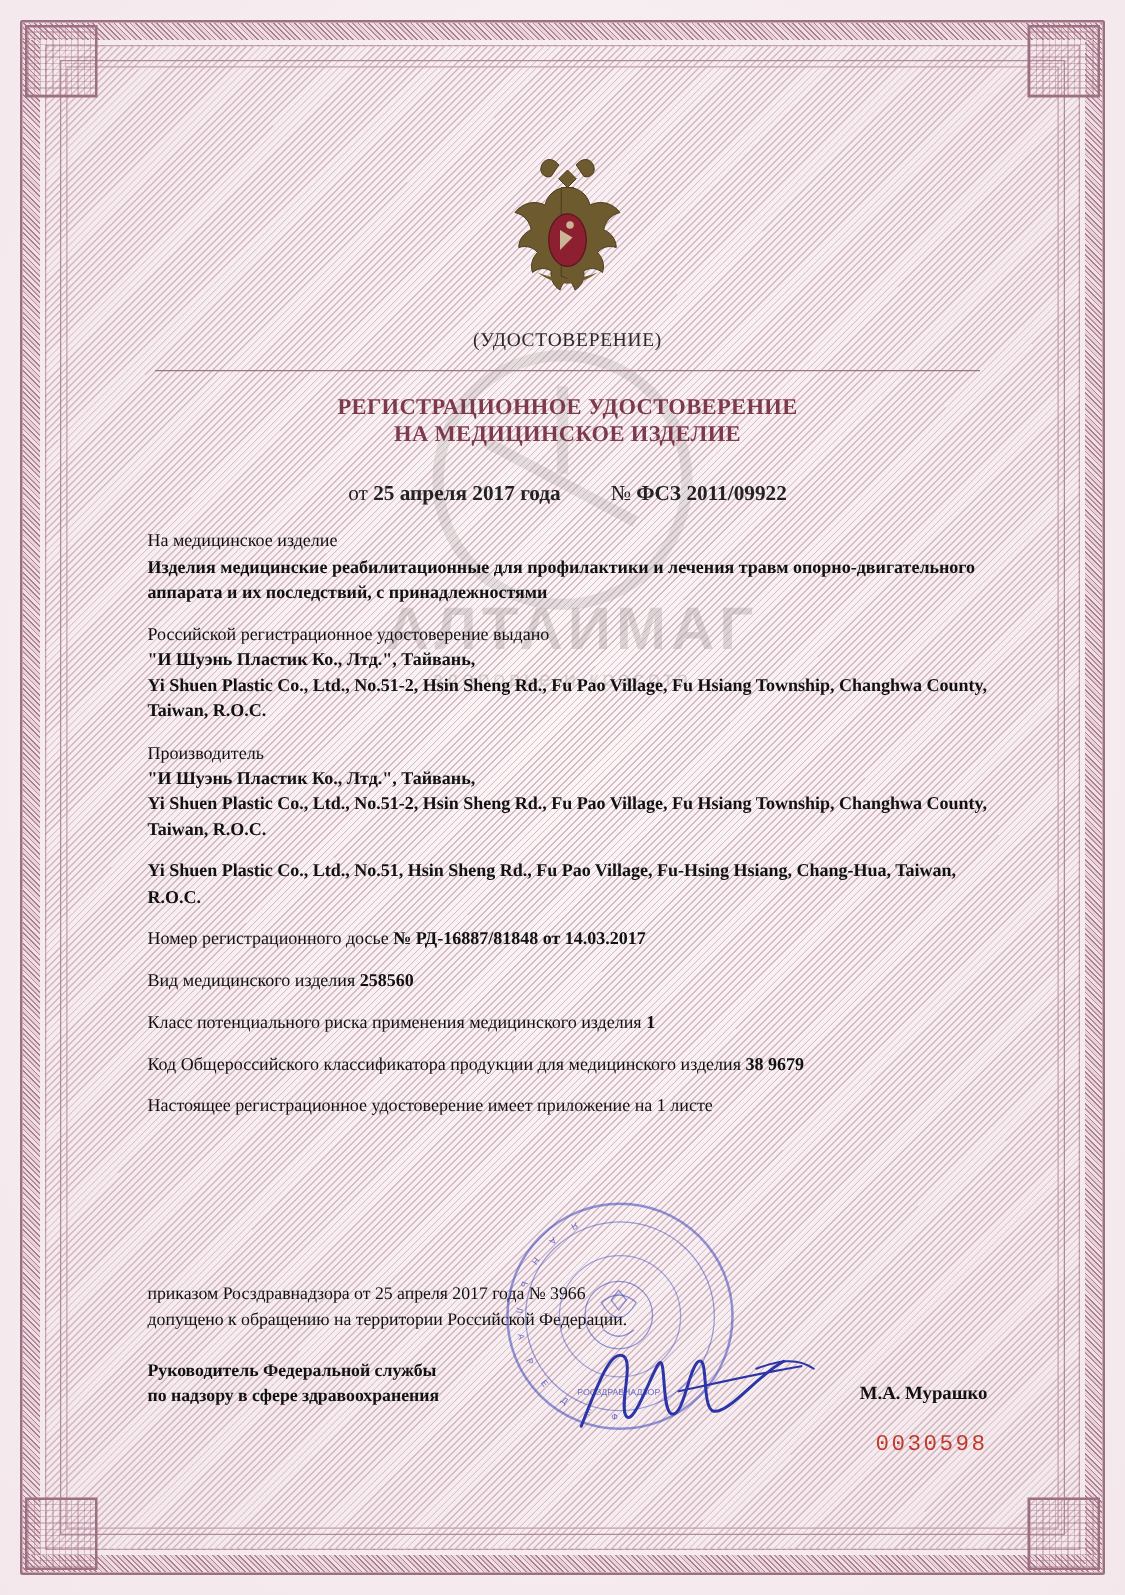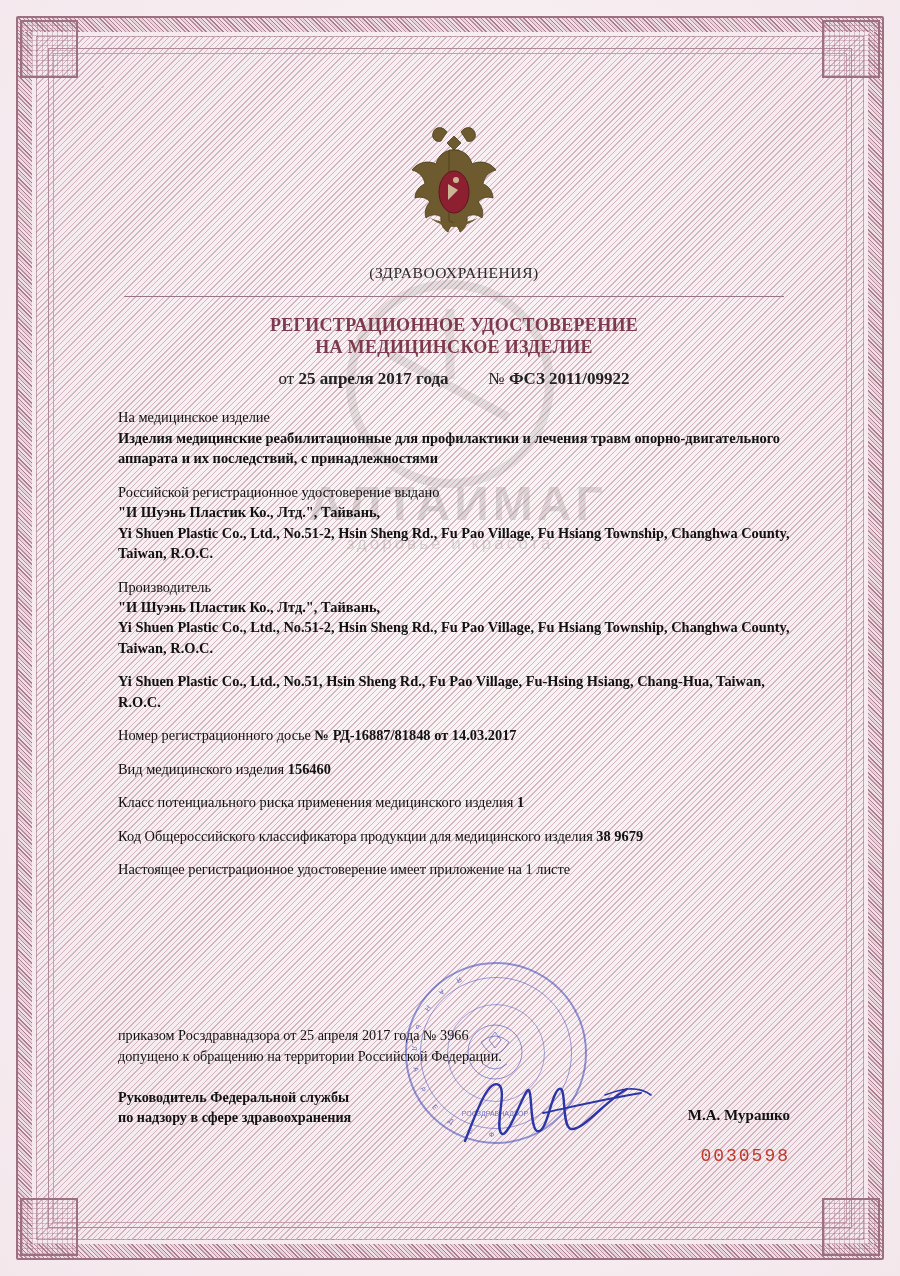--- a/index.html
+++ b/index.html
@@ -161,21 +161,21 @@
     font-size: 18px;
     color: #7e3a4d;
     line-height: 1.22;
     letter-spacing: 0.3px;
   }
 
   .doc-meta {
     display: flex;
     justify-content: center;
     gap: 40px;
-    margin-top: 10px;
+    margin-top: 26px;
     font-size: 17px;
     color: #222;
   }
   .doc-meta .num {
     font-weight: bold;
   }
   .doc-meta .date-val { font-weight: bold; }
 
   .body {
     margin-top: 18px;
@@ -303,21 +303,21 @@
         <ellipse cx="60" cy="72" rx="15" ry="21" fill="#8d2030" stroke="#5e1420" stroke-width="1"></ellipse>
         <g fill="#d8cfa8" opacity="0.85">
           <path d="M54 64 l10 6 -10 10 z"></path>
           <circle cx="62" cy="60" r="3"></circle>
         </g>
         <path d="M36 98 q24 18 48 0 q-24 10 -48 0z" fill="#6d5a2e"></path>
       </svg>
     </div>
 
     <div class="org-title">
-      <div>(ЗДРАВООХРАНЕНИЯ)</div>
+      <div>(УДОСТОВЕРЕНИЕ)</div>
     </div>
 
     <div class="org-rule"></div>
 
     <div class="doc-title">
       <div>РЕГИСТРАЦИОННОЕ УДОСТОВЕРЕНИЕ</div>
       <div>НА МЕДИЦИНСКОЕ ИЗДЕЛИЕ</div>
     </div>
 
     <div class="doc-meta">
@@ -356,21 +356,21 @@
 
       <div class="block one-line">
         <span class="lbl">Номер регистрационного досье</span>
         <span> </span>
         <span class="val">№ РД-16887/81848 от 14.03.2017</span>
       </div>
 
       <div class="block one-line">
         <span class="lbl">Вид медицинского изделия</span>
         <span> </span>
-        <span class="val">156460</span>
+        <span class="val">258560</span>
       </div>
 
       <div class="block one-line">
         <span class="lbl">Класс потенциального риска применения медицинского изделия</span>
         <span> </span>
         <span class="val">1</span>
       </div>
 
       <div class="block one-line">
         <span class="lbl">Код Общероссийского классификатора продукции для медицинского изделия</span>

